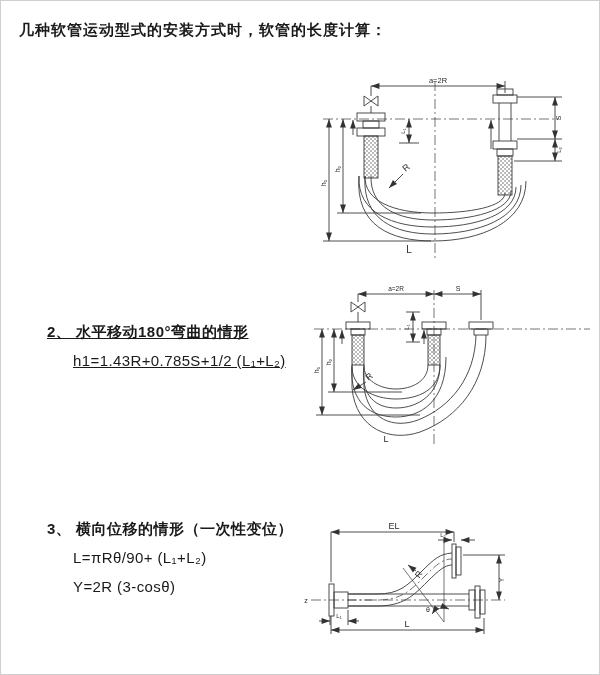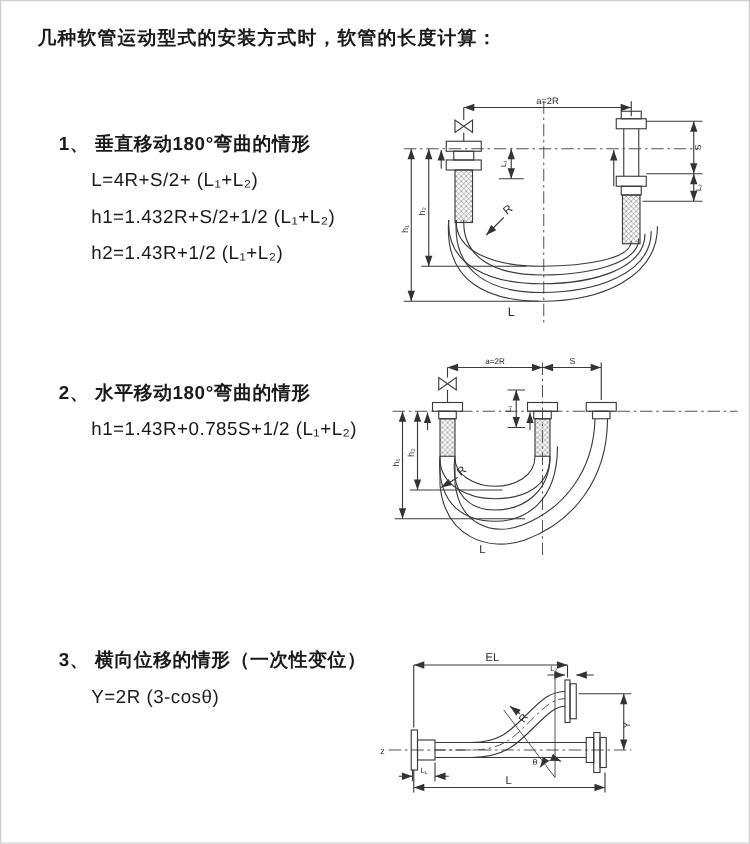--- a/index.html
+++ b/index.html
@@ -3,50 +3,45 @@
 <meta charset="utf-8">
 <style>
   html,body { margin:0; padding:0; background:#ffffff; }
   #page {
     position:relative; width:598px; height:673px;
     background:#ffffff; border:1px solid #cfcfcf;
     font-family:"Liberation Sans","DejaVu Sans",sans-serif;
     color:#1a1a1a; overflow:hidden;
   }
   .doc-title {
-    position:absolute; left:29px; top:20px;
+    position:absolute; left:18px; top:20px;
     font-size:15px; font-weight:bold; letter-spacing:1px;
   }
   .section { position:absolute; left:46px; }
   .section-heading { font-size:15px; font-weight:bold; letter-spacing:0.5px; line-height:20px; }
   .formula { font-size:15px; line-height:20px; margin:9px 0 0 26px; letter-spacing:0.4px; white-space:pre; }
   .diagram { position:absolute; }
   .diagram svg text { font-family:"Liberation Sans","DejaVu Sans",sans-serif; fill:#2a2a2a; }
 </style>
 </head>
 <body>
 
 <div id="page">
 
   <div class="doc-title">几种软管运动型式的安装方式时，软管的长度计算：</div>
 
-  <div class="section" style="top:105px;">
-    <div class="section-heading">1、 垂直移动180°弯曲的情形</div>
-    <div class="formula">L=4R+S/2+ (L₁+L₂)</div>
-    <div class="formula">h1=1.432R+S/2+1/2 (L₁+L₂)</div>
-    <div class="formula">h2=1.43R+1/2 (L₁+L₂)</div>
-  </div>
-
-  <div class="section" style="top:304px;">
+
+  <div class="section" style="top:321px;text-decoration:underline;">
     <div class="section-heading">2、 水平移动180°弯曲的情形</div>
     <div class="formula">h1=1.43R+0.785S+1/2 (L₁+L₂)</div>
   </div>
 
   <div class="section" style="top:518px;">
     <div class="section-heading">3、 横向位移的情形（一次性变位）</div>
+    <div class="formula">L=πRθ/90+ (L₁+L₂)</div>
     <div class="formula">Y=2R (3-cosθ)</div>
   </div>
 
   <div class="diagram" style="left:308px; top:72px;">
     <svg width="282" height="192" viewBox="0 0 282 192">
       <defs>
         <marker id="ar1" viewBox="0 0 8 8" markerWidth="9" markerHeight="9" refX="8" refY="4" orient="auto-start-reverse" markerUnits="userSpaceOnUse">
           <path d="M0.5,1.4 L8,4 L0.5,6.6 Z" fill="#333"></path>
         </marker>
         <pattern id="ht1" width="4" height="4" patternUnits="userSpaceOnUse">

